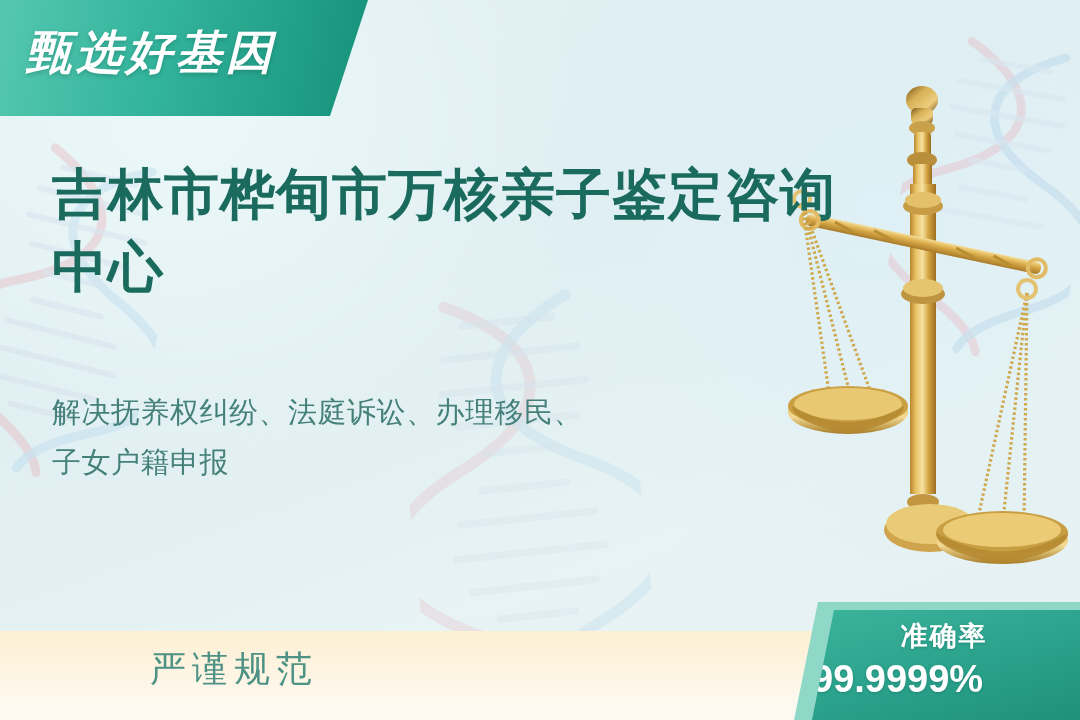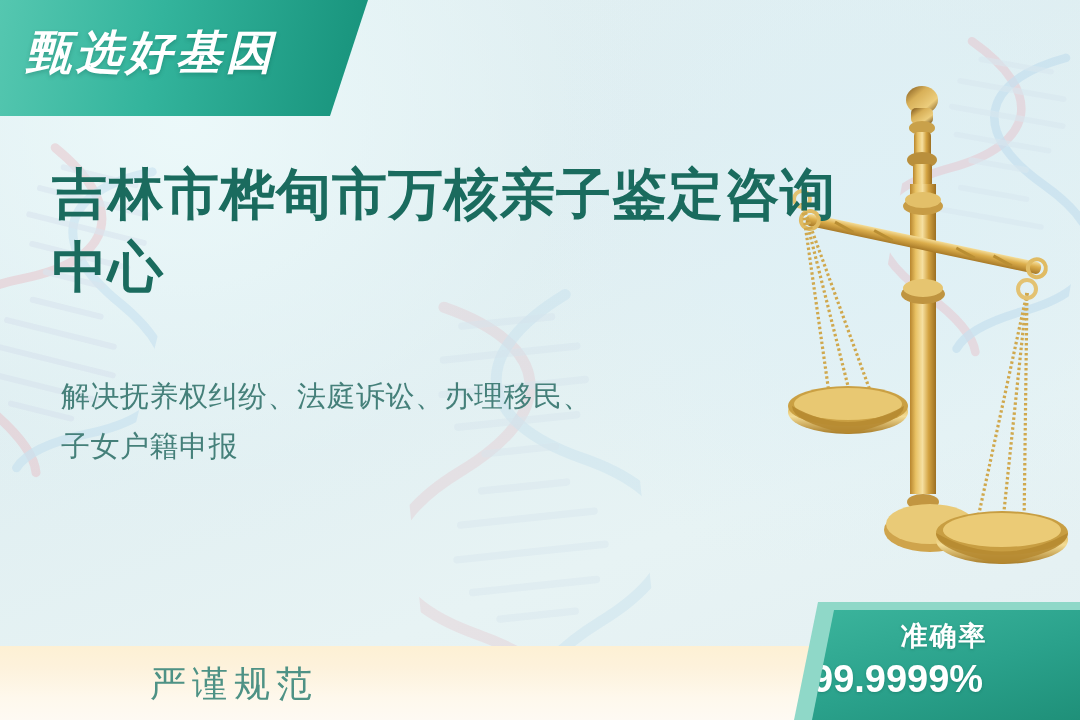--- a/index.html
+++ b/index.html
@@ -89,47 +89,46 @@
     line-height: 1.32;
     font-weight: 700;
     color: #1a6b5e;
     letter-spacing: 1px;
   }
 
   
   .description {
     position: absolute;
     left: 52px;
-    top: 372px;
+    top: 388px;
     width: 690px;
     font-size: 29px;
     line-height: 1.72;
     color: #45807a;
     letter-spacing: 0.5px;
-    margin-left: 9px;
   }
   .description .line { display: block; white-space: nowrap; }
 
   
   .scale-art {
     position: absolute;
     right: 0;
     top: 78px;
     width: 300px;
     height: 560px;
     pointer-events: none;
   }
 
   
   .slogan-bar {
     position: absolute;
     left: 0;
     bottom: 0;
     width: 1080px;
-    height: 74px;
+    height: 89px;
     background: linear-gradient(180deg, #fdf0d4 0%, #fdf2dc 30%, #fef8ec 70%, #fefaf3 100%);
   }
   .slogan-inner {
     position: absolute;
     left: 150px;
     top: 14px;
     display: flex;
     gap: 92px;
     font-size: 36px;
     letter-spacing: 6px;

